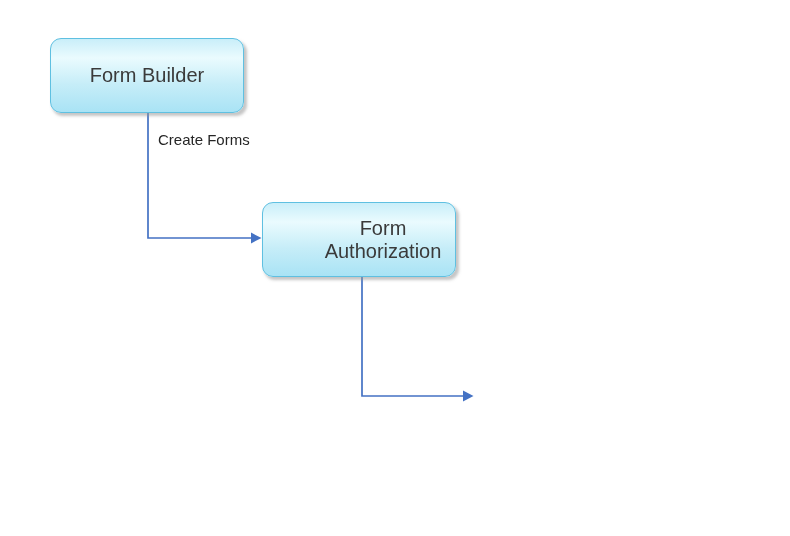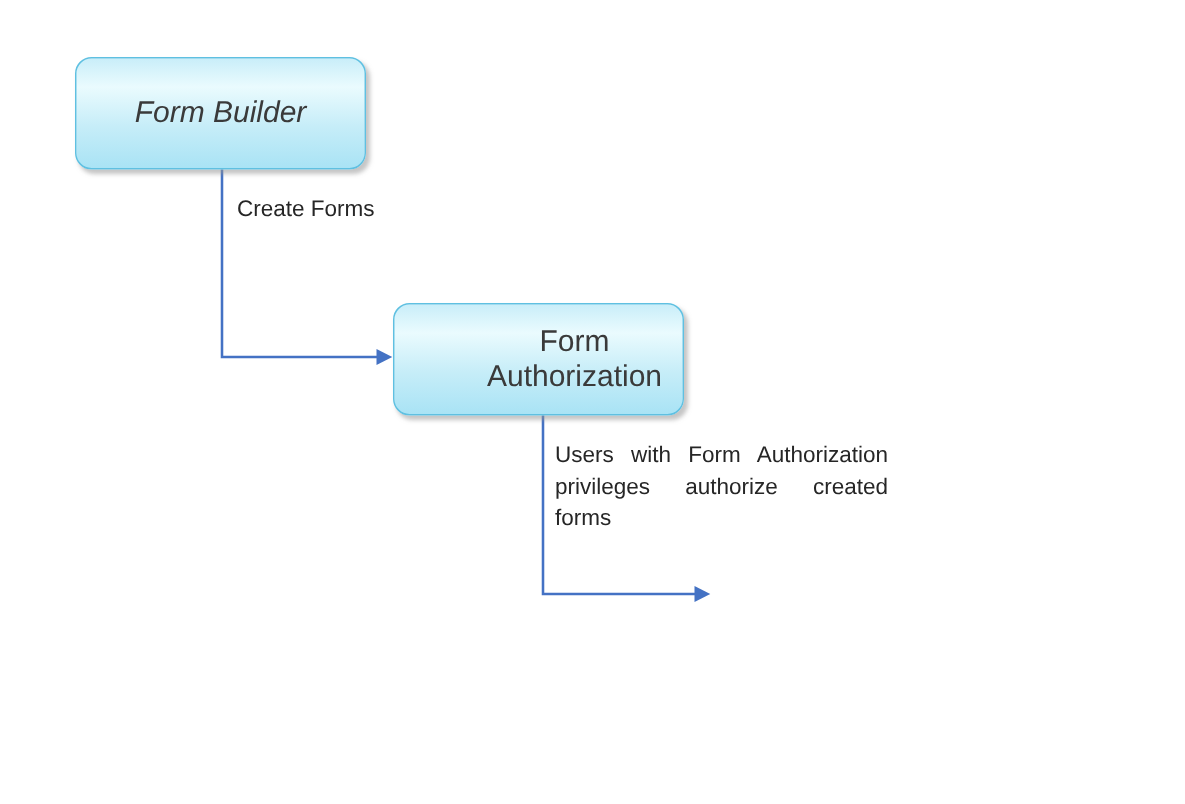--- a/index.html
+++ b/index.html
@@ -51,21 +51,21 @@
       var(--node-fill-mid) 62%,
       var(--node-fill-bottom) 100%);
     box-shadow: 2.5px 3px 3px rgba(150,150,150,0.55);
     display: flex;
     align-items: center;
     justify-content: center;
     font-size: 20px;
     color: var(--title-text);
     text-align: center;
   }
-  .node-form-builder      { left: 50px;  top: 38px; font-style: italic;  }
+  .node-form-builder      { left: 50px;  top: 38px;  }
   .node-form-authorization{ left: 262px; top: 202px; padding-left: 48px; }
   .node-data-maintenance  { left: 474px; top: 358px; }
 
   .edge-label {
     position: absolute;
     font-size: 15px;
     color: var(--text);
   }
   .label-create-forms {
     left: 158px; top: 130px;
@@ -107,16 +107,15 @@
     <span>Form Builder</span>
   </div>
 
   <div class="node node-form-authorization">
     <span>Form Authorization</span>
   </div>
 
 
   <div class="edge-label label-create-forms">Create Forms</div>
 
-  <div class="edge-label label-authorize">Users with Form Authorization privileges authorize created forms</div>
 
 
 </div>
 
 </body></html>

